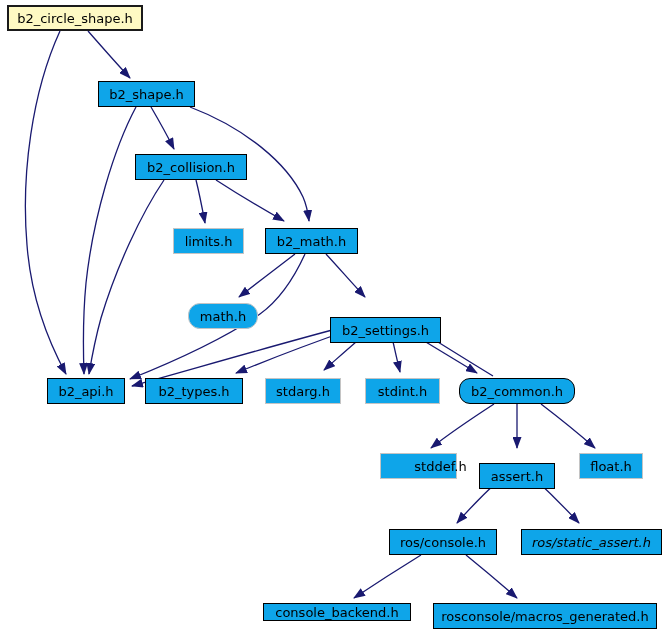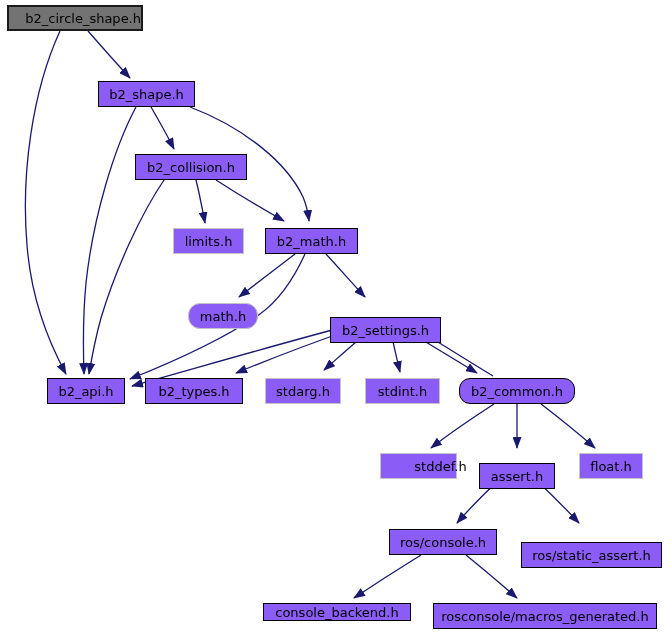--- a/index.html
+++ b/index.html
@@ -9,35 +9,34 @@
     background:#ffffff;
     font-family:"DejaVu Sans", sans-serif;
     overflow:hidden;
   }
   #edge-layer{position:absolute;left:0;top:0;width:669px;height:635px;}
   .edge{fill:none;stroke:#191970;stroke-width:1.3px;}
   .node{
     position:absolute;
     box-sizing:border-box;
     display:flex;align-items:center;justify-content:center;
-    background:#8b5cf6;
+    background:#0ea5e9;
     border:1px solid #000000;
     font-size:13px;color:#000000;
     white-space:nowrap;
     cursor:pointer;
   }
   .node.external{
     border-color:#c4c4c4;
     cursor:default;
   }
   .node.main{
-    background:#737373;
+    background:#fef9c3;
     border:2px solid #1a1a1a;
     cursor:default;
-    justify-content:flex-end;
   }
 </style>
 </head>
 <body>
 
 <div id="graph">
 
   <svg id="edge-layer" width="669" height="635" viewBox="0 0 669 635" xmlns="http://www.w3.org/2000/svg">
     <defs>
       <marker id="arrow" viewBox="0 0 12 9" refX="11" refY="4.5" markerWidth="12" markerHeight="9" orient="auto" markerUnits="userSpaceOnUse">
@@ -113,21 +112,21 @@
     </div>
   <div class="node" style="left: 479px; top: 453px; width: 76px; height: 26px; margin-top: 10px;">
       <span>assert.h</span>
     </div>
   <div class="node external" style="left: 579px; top: 453px; width: 64px; height: 26px;">
       <span>float.h</span>
     </div>
   <div class="node" style="left: 389px; top: 529px; width: 108px; height: 26px;">
       <span>ros/console.h</span>
     </div>
-  <div class="node" style="left: 521px; top: 542px; width: 141px; height: 26px;">
+  <div class="node" style="left: 521px; top: 529px; width: 141px; height: 26px; font-style: italic;">
       <span>ros/static_assert.h</span>
     </div>
   <div class="node" style="left: 263px; top: 603px; width: 148px; height: 18px;">
       <span>console_backend.h</span>
     </div>
   <div class="node" style="left: 433px; top: 603px; width: 224px; height: 26px;">
       <span>rosconsole/macros_generated.h</span>
     </div>
 
 </div>

